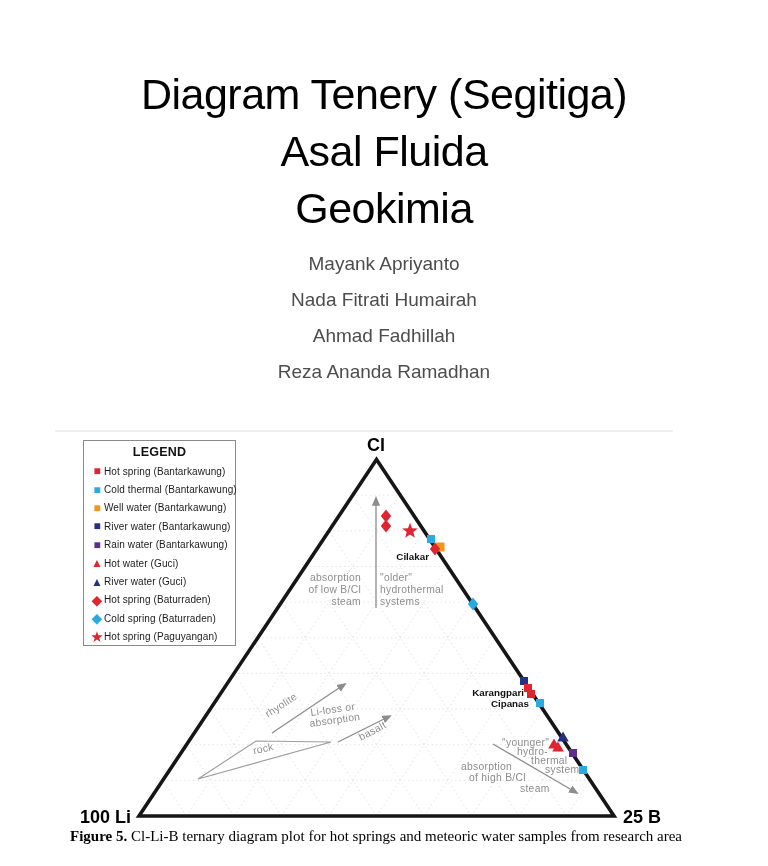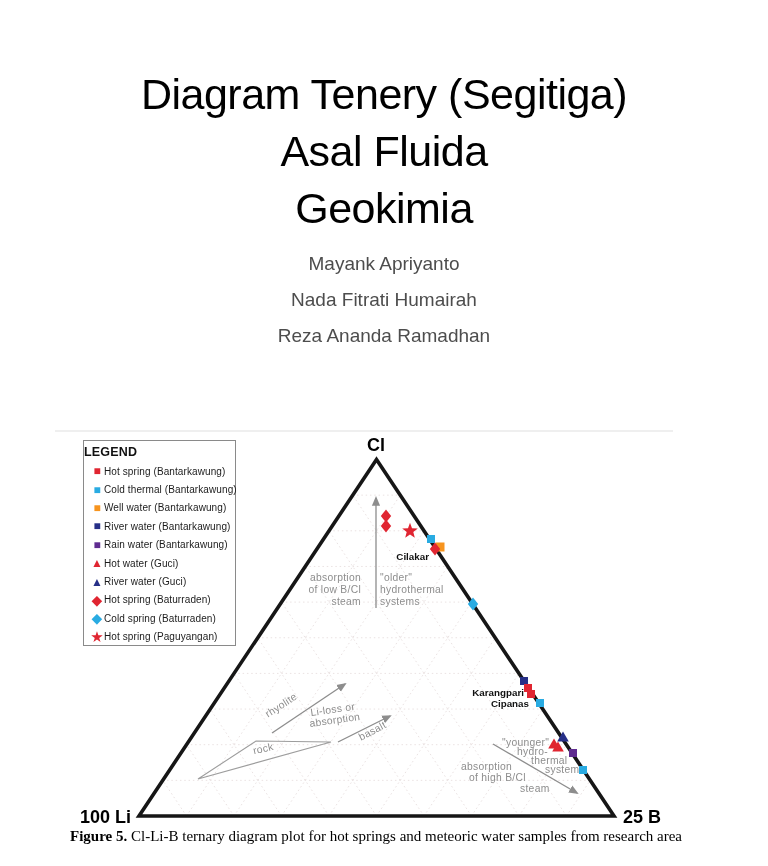--- a/index.html
+++ b/index.html
@@ -17,21 +17,21 @@
   .author-line{font-size:19px;line-height:36px;}
   .figure-area{position:absolute;left:0;top:0;width:768px;height:866px;}
   .scan-edge{position:absolute;left:55px;top:430px;width:618px;height:2px;background:#efefef;}
   svg.ternary{position:absolute;left:0;top:0;}
   svg text{font-family:"Liberation Sans","DejaVu Sans",sans-serif;}
   .legend{
     position:absolute;left:83px;top:440px;width:153px;height:206px;
     background:#fff;border:1px solid #8a8a8a;box-sizing:border-box;z-index:5;
   }
   .legend-title{
-    text-align:left;font-weight:700;font-size:12.5px;color:#111;
+    text-align:center;font-weight:700;font-size:12.5px;color:#111;
     padding-top:4px;height:17px;letter-spacing:0.2px;
   }
   .lg-row{display:flex;align-items:center;height:18.4px;padding-left:6px;}
   .lg-marker{width:14px;text-align:center;line-height:1;flex:0 0 14px;}
   .lg-label{font-size:10px;color:#1b1b1b;white-space:nowrap;letter-spacing:0.1px;}
   .caption{
     position:absolute;left:70px;top:828px;width:690px;white-space:nowrap;
     font-family:"Liberation Serif","DejaVu Serif",serif;font-size:15px;color:#000;
   }
   .caption b{font-weight:700;}
@@ -41,20 +41,21 @@
 
 <div class="title-block">
   <div class="title-line">Diagram Tenery (Segitiga)</div>
   <div class="title-line">Asal Fluida</div>
   <div class="title-line">Geokimia</div>
 </div>
 
 <div class="authors-block">
   <div class="author-line">Mayank Apriyanto</div>
   <div class="author-line">Nada Fitrati Humairah</div>
+  <div class="author-line">Ahmad Fadhillah</div>
   <div class="author-line">Reza Ananda Ramadhan</div>
 </div>
 
 <div class="figure-area">
   <div class="scan-edge"></div>
 
   <svg class="ternary" id="ternary" width="768" height="866" viewBox="0 0 768 866">
     <defs>
       <marker id="ah" viewBox="0 0 10 10" refX="8" refY="5" markerWidth="7.5" markerHeight="7.5" orient="auto">
         <polygon points="0,0.8 10,5 0,9.2" fill="#8d8d8d"></polygon>

